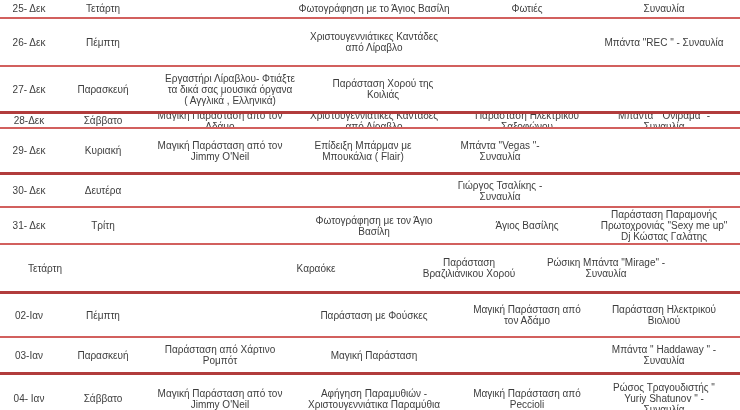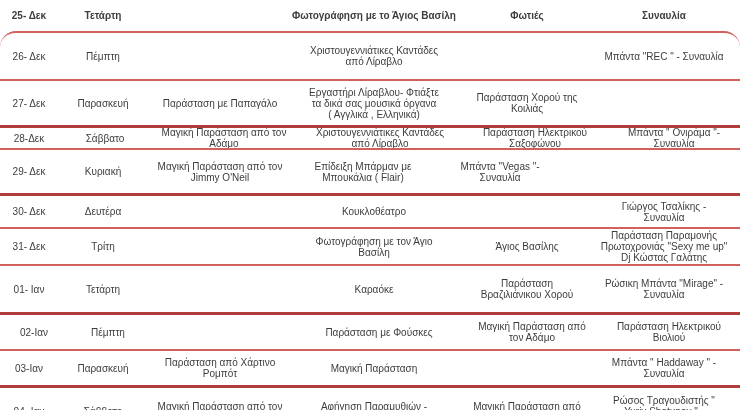--- a/index.html
+++ b/index.html
@@ -25,29 +25,29 @@
     text-align:center;height:100%;white-space:pre-line;
     overflow:hidden;
   }
   .c1{width:58px;}
   .c2{width:90px;}
   .c3{width:144px;}
   .c4{width:164px;}
   .c5{width:142px;}
   .c6{width:132px;}
   
-  .r1{height:31px;font-weight:bold;}
-  .r2{height:48px;border-radius:16px;}
+  .r1{height:17px;}
+  .r2{height:48px;}
   .r3{height:46px;}
-  .r4{height:23px;justify-content:space-between;}
+  .r4{height:16px;}
   .r5{height:45px;}
   .r6{height:34px;}
   .r7{height:37px;}
   .r8{height:48px;}
-  .r9{height:37px;justify-content:center;}
+  .r9{height:45px;}
   .r10{height:36px;}
   .r11{height:50px;}
 </style>
 </head>
 <body>
 
 <div class="page">
 
   <div class="row r1">
     <div class="cell c1">25- Δεκ</div>
@@ -64,21 +64,20 @@
     <div class="cell c3"></div>
     <div class="cell c4">Χριστουγεννιάτικες Καντάδες
 από Λίραβλο</div>
     <div class="cell c5"></div>
     <div class="cell c6">Μπάντα "REC " - Συναυλία</div>
   </div>
 
   <div class="row r3">
     <div class="cell c1">27- Δεκ</div>
     <div class="cell c2">Παρασκευή</div>
-    <div class="cell c3">Παράσταση με Παπαγάλο</div>
     <div class="cell c4">Εργαστήρι Λίραβλου-  Φτιάξτε
 τα δικά σας μουσικά όργανα
 ( Αγγλικά , Ελληνικά)</div>
     <div class="cell c5">Παράσταση Χορού της
 Κοιλιάς</div>
   </div>
 
   <div class="row r4 strong">
     <div class="cell c1">28-Δεκ</div>
     <div class="cell c2">Σάββατο</div>
@@ -100,40 +99,38 @@
     <div class="cell c5">Επίδειξη Μπάρμαν με
 Μπουκάλια ( Flair)</div>
     <div class="cell c6">Μπάντα "Vegas "-
 Συναυλία</div>
   </div>
 
   <div class="row r6 strong">
     <div class="cell c1">30- Δεκ</div>
     <div class="cell c2">Δευτέρα</div>
     <div class="cell c3"></div>
-    <div class="cell c4">Κουκλοθέατρο</div>
     <div class="cell c5"></div>
     <div class="cell c6">Γιώργος Τσαλίκης -
 Συναυλία</div>
   </div>
 
   <div class="row r7">
     <div class="cell c1">31- Δεκ</div>
     <div class="cell c2">Τρίτη</div>
     <div class="cell c3"></div>
     <div class="cell c4">Φωτογράφηση με τον Άγιο
 Βασίλη</div>
     <div class="cell c5">Άγιος Βασίλης</div>
     <div class="cell c6">Παράσταση  Παραμονής
 Πρωτοχρονιάς  "Sexy me up"
 Dj Κώστας Γαλάτης</div>
   </div>
 
   <div class="row r8">
-    <div class="cell c1">01- Ιαν</div>
     <div class="cell c2">Τετάρτη</div>
     <div class="cell c3"></div>
     <div class="cell c4">Καραόκε</div>
     <div class="cell c5">Παράσταση
 Βραζιλιάνικου Χορού</div>
     <div class="cell c6">Ρώσικη Μπάντα "Mirage" -
 Συναυλία</div>
   </div>
 
   <div class="row r9 strong">

